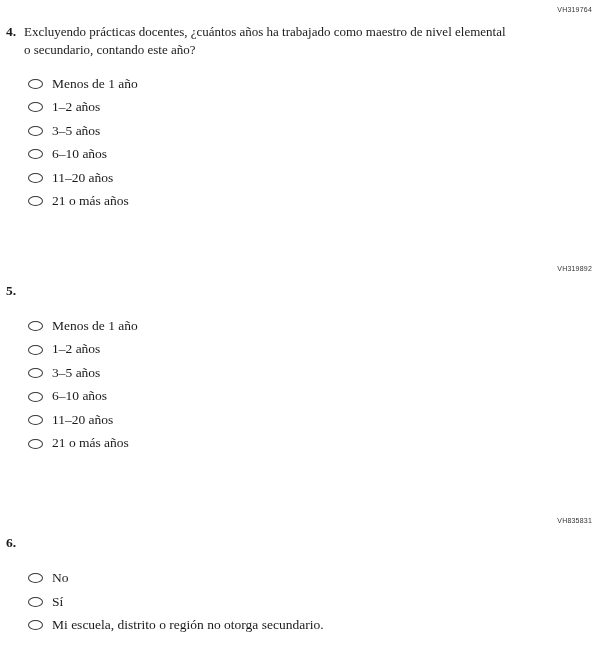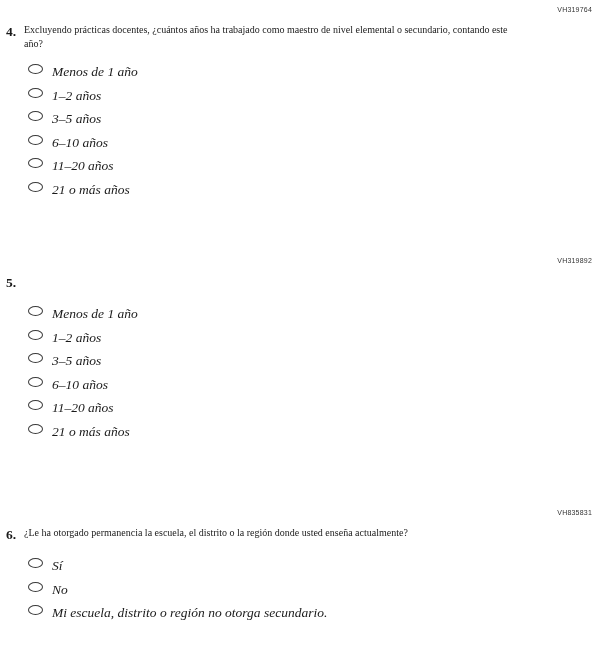--- a/index.html
+++ b/index.html
@@ -39,33 +39,32 @@
     margin-bottom: 14px;
   }
   .q-num {
     font-weight: bold;
     font-size: 13.5px;
     width: 18px;
     flex: 0 0 18px;
     line-height: 1.35;
   }
   .q-text {
-    font-size: 10px;
+    font-size: 13px;
     line-height: 1.35;
     max-width: 486px;
   }
   .options {
     padding-left: 22px;
   }
   .option {
     display: flex;
-    align-items: flex-start;
+    align-items: center;
     height: 23.5px;
     cursor: pointer;
-    font-style: italic;
   }
   .oval {
     display: inline-block;
     width: 13px;
     height: 8px;
     border: 1.4px solid #3a3a3a;
     border-radius: 50% / 50%;
     margin-right: 9px;
     flex: 0 0 13px;
     background: #ffffff;
@@ -144,30 +143,29 @@
         <span class="oval"></span>
         <span class="option-label">21 o más años</span>
       </div>
     </div>
   </section>
 
   <section class="question-block qb-3">
     <div class="code">VH835831</div>
     <div class="q-row">
       <span class="q-num">6.</span>
-      <span class="q-text">¿Le ha otorgado permanencia la escuela, el distrito o la región donde usted enseña actualmente?</span>
     </div>
     <div class="options">
       <div class="option">
         <span class="oval"></span>
-        <span class="option-label">Sí</span>
+        <span class="option-label">No</span>
       </div>
       <div class="option">
         <span class="oval"></span>
-        <span class="option-label">No</span>
+        <span class="option-label">Sí</span>
       </div>
       <div class="option">
         <span class="oval"></span>
         <span class="option-label">Mi escuela, distrito o región no otorga secundario.</span>
       </div>
     </div>
   </section>
 
 </div>
 

